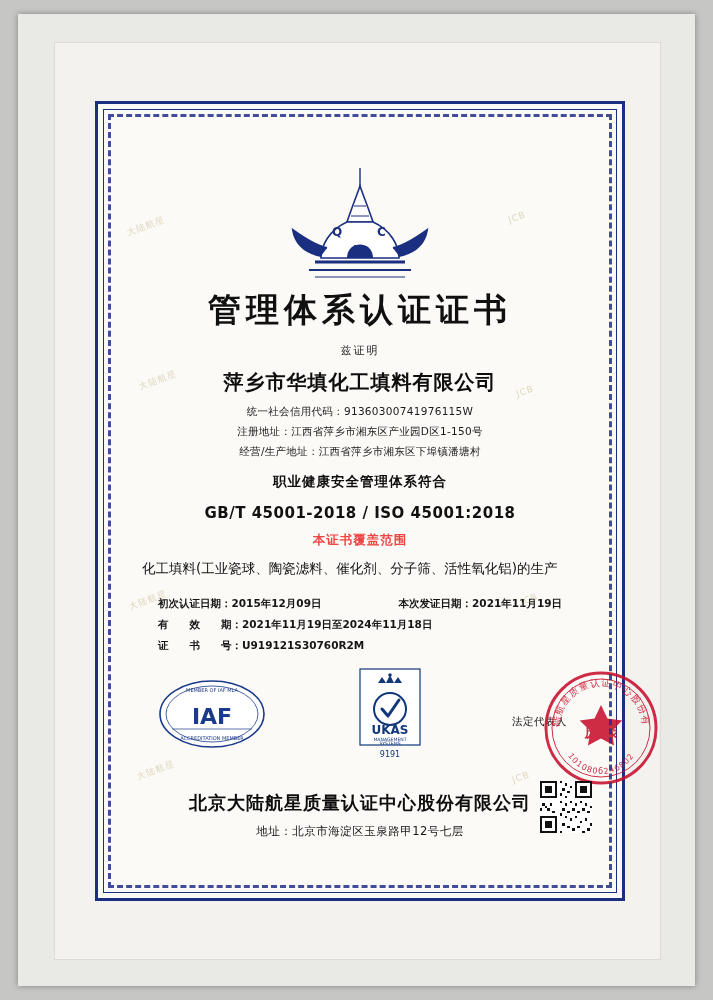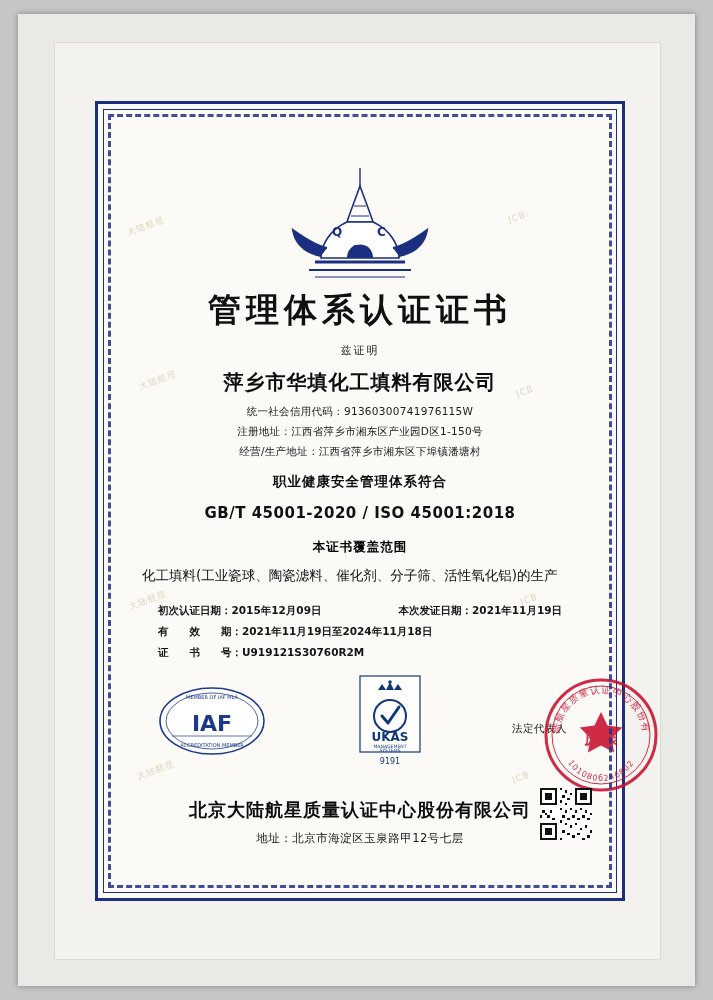--- a/index.html
+++ b/index.html
@@ -137,22 +137,22 @@
   .standard {
     font-size: 15px;
     font-weight: bold;
     color: #111;
     margin-top: 13px;
     letter-spacing: 0.5px;
   }
   .scope-label {
     font-size: 12.5px;
     font-weight: bold;
-    color: #000000;
-    margin-top: 17px;
+    color: #ef4444;
+    margin-top: 10px;
     letter-spacing: 1px;
   }
   .scope-text {
     font-size: 13.5px;
     color: #111;
     margin-top: 9px;
     line-height: 1.55;
     text-align: left;
     padding: 0 22px;
   }
@@ -286,21 +286,21 @@
             </svg>
           </div>
 
           <div class="title">管理体系认证证书</div>
           <div class="subtitle">兹证明</div>
           <div class="company">萍乡市华填化工填料有限公司</div>
           <div class="code-line">统一社会信用代码：91360300741976115W</div>
           <div class="addr-line">注册地址：江西省萍乡市湘东区产业园D区1-150号</div>
           <div class="addr-line">经营/生产地址：江西省萍乡市湘东区下埠镇潘塘村</div>
           <div class="conform">职业健康安全管理体系符合</div>
-          <div class="standard">GB/T 45001-2020 / ISO 45001:2018</div>
+          <div class="standard">GB/T 45001-2018 / ISO 45001:2018</div>
           <div class="scope-label">本证书覆盖范围</div>
           <div class="scope-text">化工填料(工业瓷球、陶瓷滤料、催化剂、分子筛、活性氧化铝)的生产</div>
 
           <div class="dates">
             <div class="date-row">
               <span class="left">初次认证日期：2015年12月09日</span>
               <span class="right">本次发证日期：2021年11月19日</span>
             </div>
             <div class="date-row">
               <span class="left">有　　效　　期：2021年11月19日至2024年11月18日</span>

